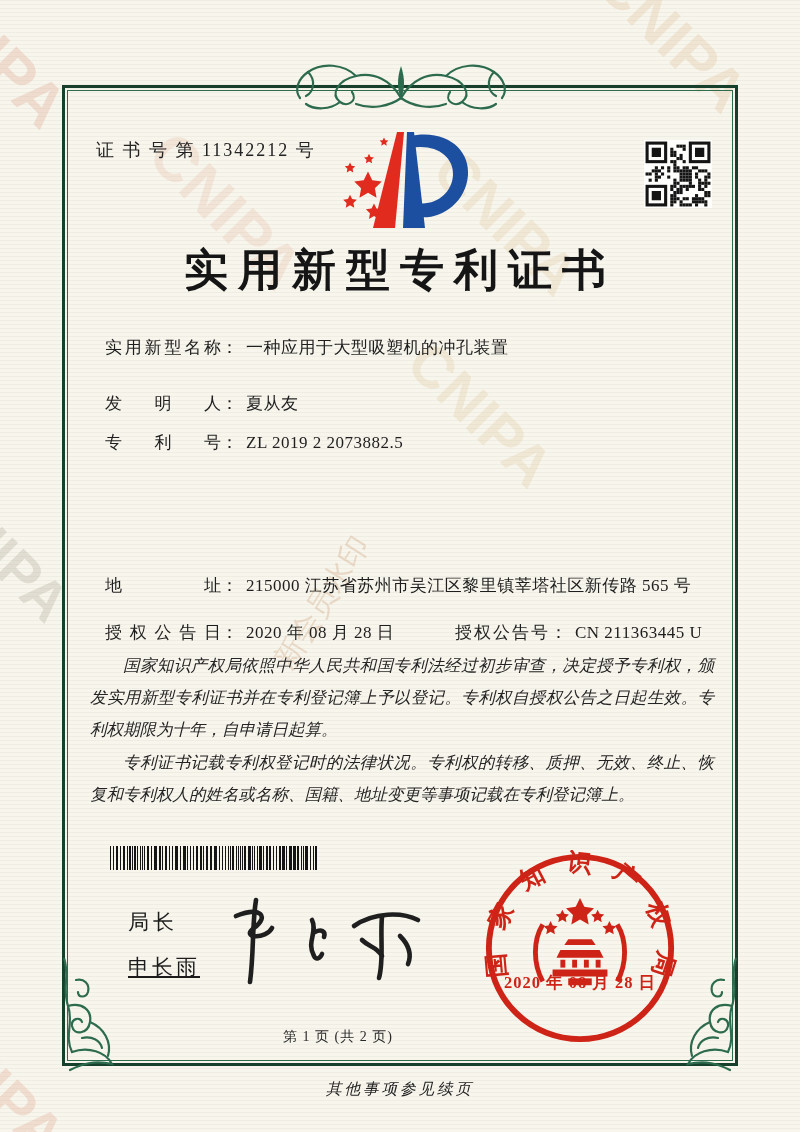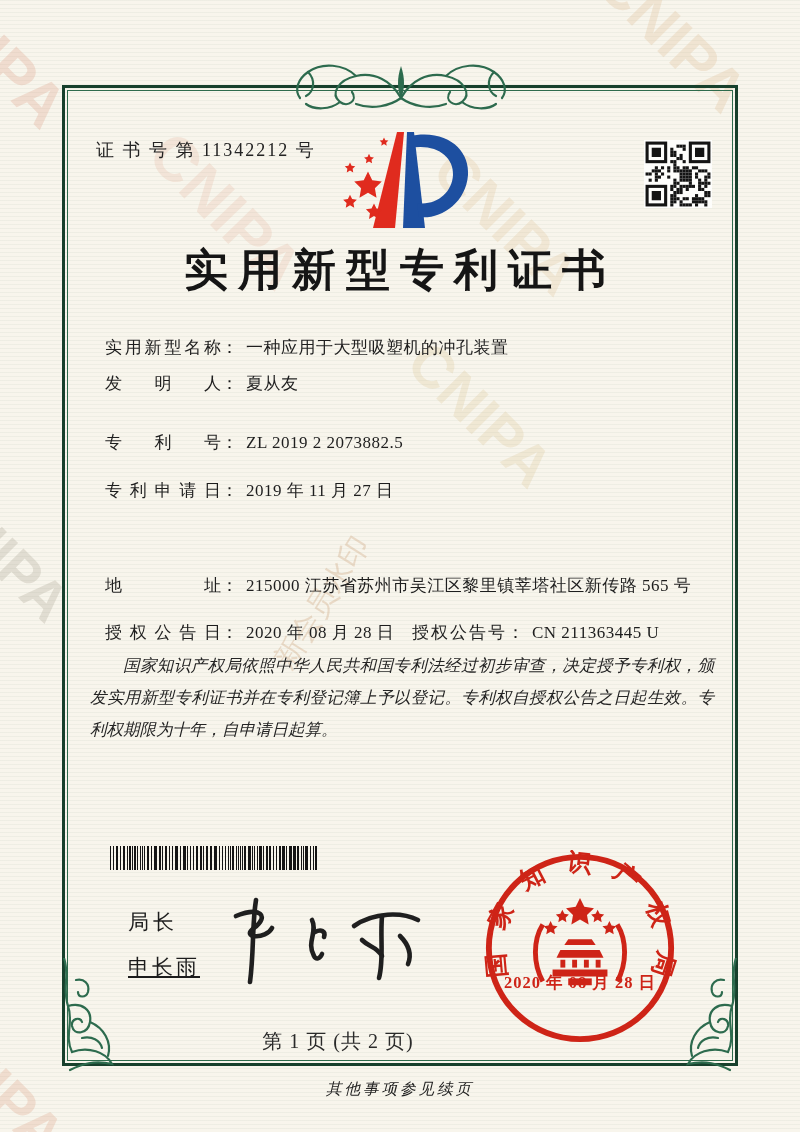--- a/index.html
+++ b/index.html
@@ -53,21 +53,21 @@
   }
   .field-row{
     position:absolute;left:105px;width:610px;
     font-size:17px;color:#1e1e1e;white-space:nowrap;
   }
   .flabel{
     display:inline-block;width:116px;
     text-align:justify;text-align-last:justify;
     vertical-align:bottom;
   }
-  .flabel2{letter-spacing:2px;}
+  .flabel2{letter-spacing:2px;margin-left:43px;}
   .colon{margin-right:8px;}
   .fvalue{letter-spacing:0.5px;}
   .pair2{position:absolute;left:307px;top:0;}
   .paragraphs{
     position:absolute;left:90px;top:650px;width:624px;
     font-size:16.5px;line-height:1.95;color:#242424;
     text-align:justify;font-style:italic;
   }
   .paragraphs p{margin:0;text-indent:2em;}
   .barcode{position:absolute;left:110px;top:846px;width:212px;height:24px;}
@@ -75,21 +75,21 @@
   .signer .name{margin-top:17px;letter-spacing:3px;text-decoration:underline;}
   .signature{position:absolute;left:212px;top:886px;width:220px;height:105px;}
   .seal{position:absolute;left:482px;top:850px;width:196px;height:196px;}
   .seal-date{
     position:absolute;left:496px;top:972px;width:168px;
     text-align:center;font-size:16.5px;font-weight:bold;color:#ce2417;
     letter-spacing:1px;white-space:nowrap;
   }
   .page-indicator{
     position:absolute;left:0;top:1028px;width:676px;text-align:center;
-    font-size:20px;color:#2a2a2a;letter-spacing:1px;
+    font-size:14px;color:#2a2a2a;letter-spacing:1px;
   }
   .footer-note{
     position:absolute;left:0;top:1079px;width:800px;text-align:center;
     font-size:15.5px;color:#222;letter-spacing:3px;font-style:italic;
   }
 </style>
 </head>
 <body>
 
 <div class="page">
@@ -301,41 +301,39 @@
         <rect x="4.5" y="46.5" width="15" height="15" fill="#fdfdfb"></rect>
         <rect x="7.5" y="49.5" width="9" height="9" fill="#141414"></rect>
       </g>
   </svg>
 
   <div class="title">实用新型专利证书</div>
 
   <div class="field-row" style="top:336px">
     <span class="flabel">实用新型名称</span><span class="colon">：</span><span class="fvalue">一种应用于大型吸塑机的冲孔装置</span>
   </div>
-  <div class="field-row" style="top:372px">
+  <div class="field-row" style="top:392px">
     <span class="flabel">发明人</span><span class="colon">：</span><span class="fvalue">夏从友</span>
   </div>
   <div class="field-row" style="top:431px">
     <span class="flabel">专利号</span><span class="colon">：</span><span class="fvalue">ZL 2019 2 2073882.5</span>
-  </div>
-  <div class="field-row" style="top:479px">
-    <span class="flabel">专利申请日</span><span class="colon">：</span><span class="fvalue">2019 年 11 月 27 日</span>
   </div>
   <div class="field-row" style="top:574px">
     <span class="flabel">地址</span><span class="colon">：</span><span class="fvalue">215000 江苏省苏州市吴江区黎里镇莘塔社区新传路 565 号</span>
   </div>
   <div class="field-row" style="top:621px">
     <span class="flabel">授权公告日</span><span class="colon">：</span><span class="fvalue">2020 年 08 月 28 日</span>
     <span class="pair2">
       <span class="flabel2">授权公告号</span><span class="colon">：</span><span class="fvalue">CN 211363445 U</span>
     </span>
   </div>
 
   <div class="paragraphs">
     <p>国家知识产权局依照中华人民共和国专利法经过初步审查，决定授予专利权，颁发实用新型专利证书并在专利登记簿上予以登记。专利权自授权公告之日起生效。专利权期限为十年，自申请日起算。</p>
+    <p>专利证书记载专利权登记时的法律状况。专利权的转移、质押、无效、终止、恢复和专利权人的姓名或名称、国籍、地址变更等事项记载在专利登记簿上。</p>
   </div>
 
   <svg class="barcode" viewBox="0 0 212 24">
     <g class="bars" fill="#141414">
         <rect x="0" y="0" width="1" height="24"></rect>
         <rect x="3" y="0" width="1" height="24"></rect>
         <rect x="6" y="0" width="2" height="24"></rect>
         <rect x="10" y="0" width="1" height="24"></rect>
         <rect x="13" y="0" width="2" height="24"></rect>
         <rect x="17" y="0" width="1" height="24"></rect>

